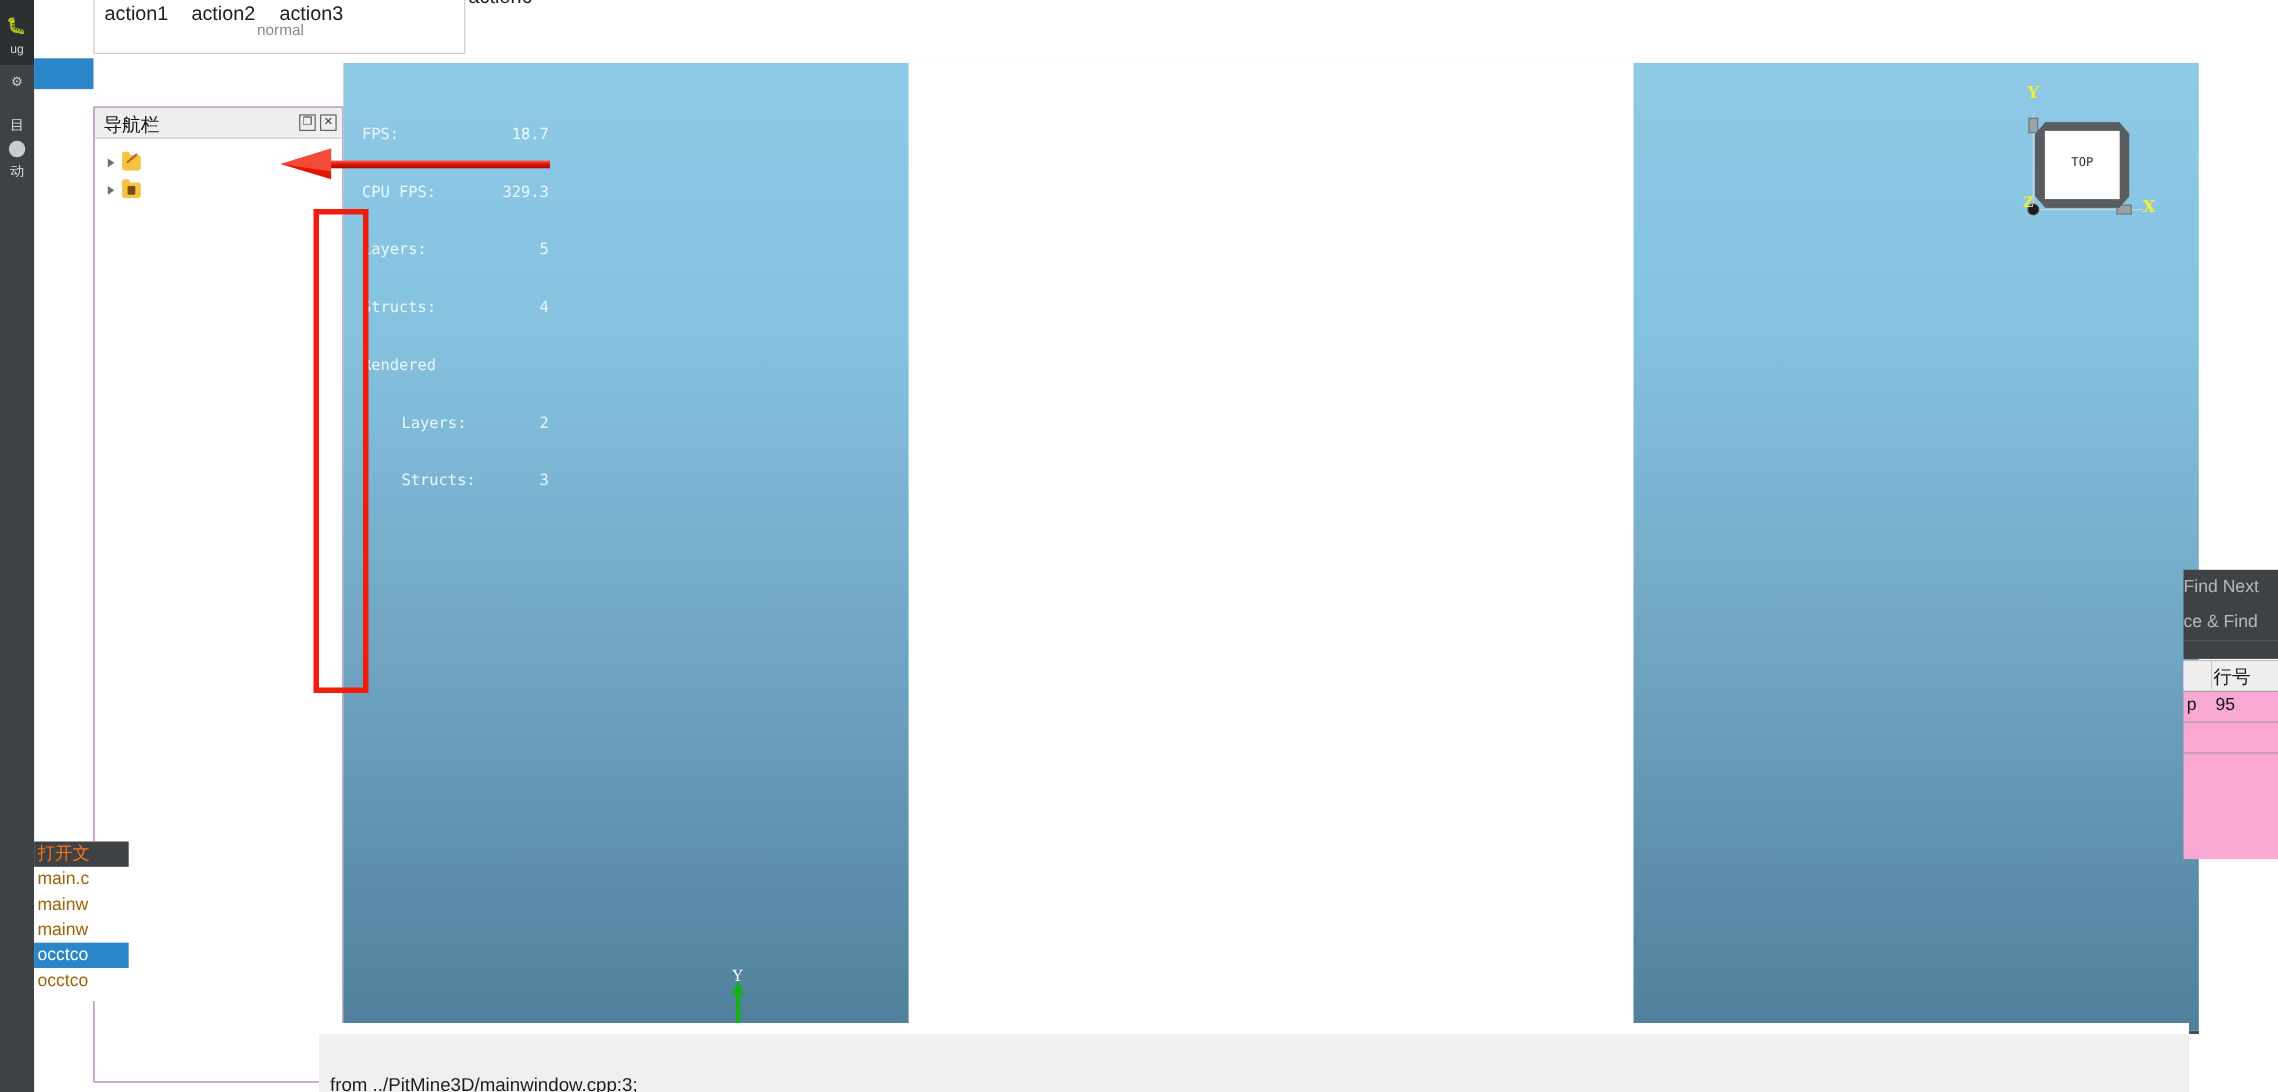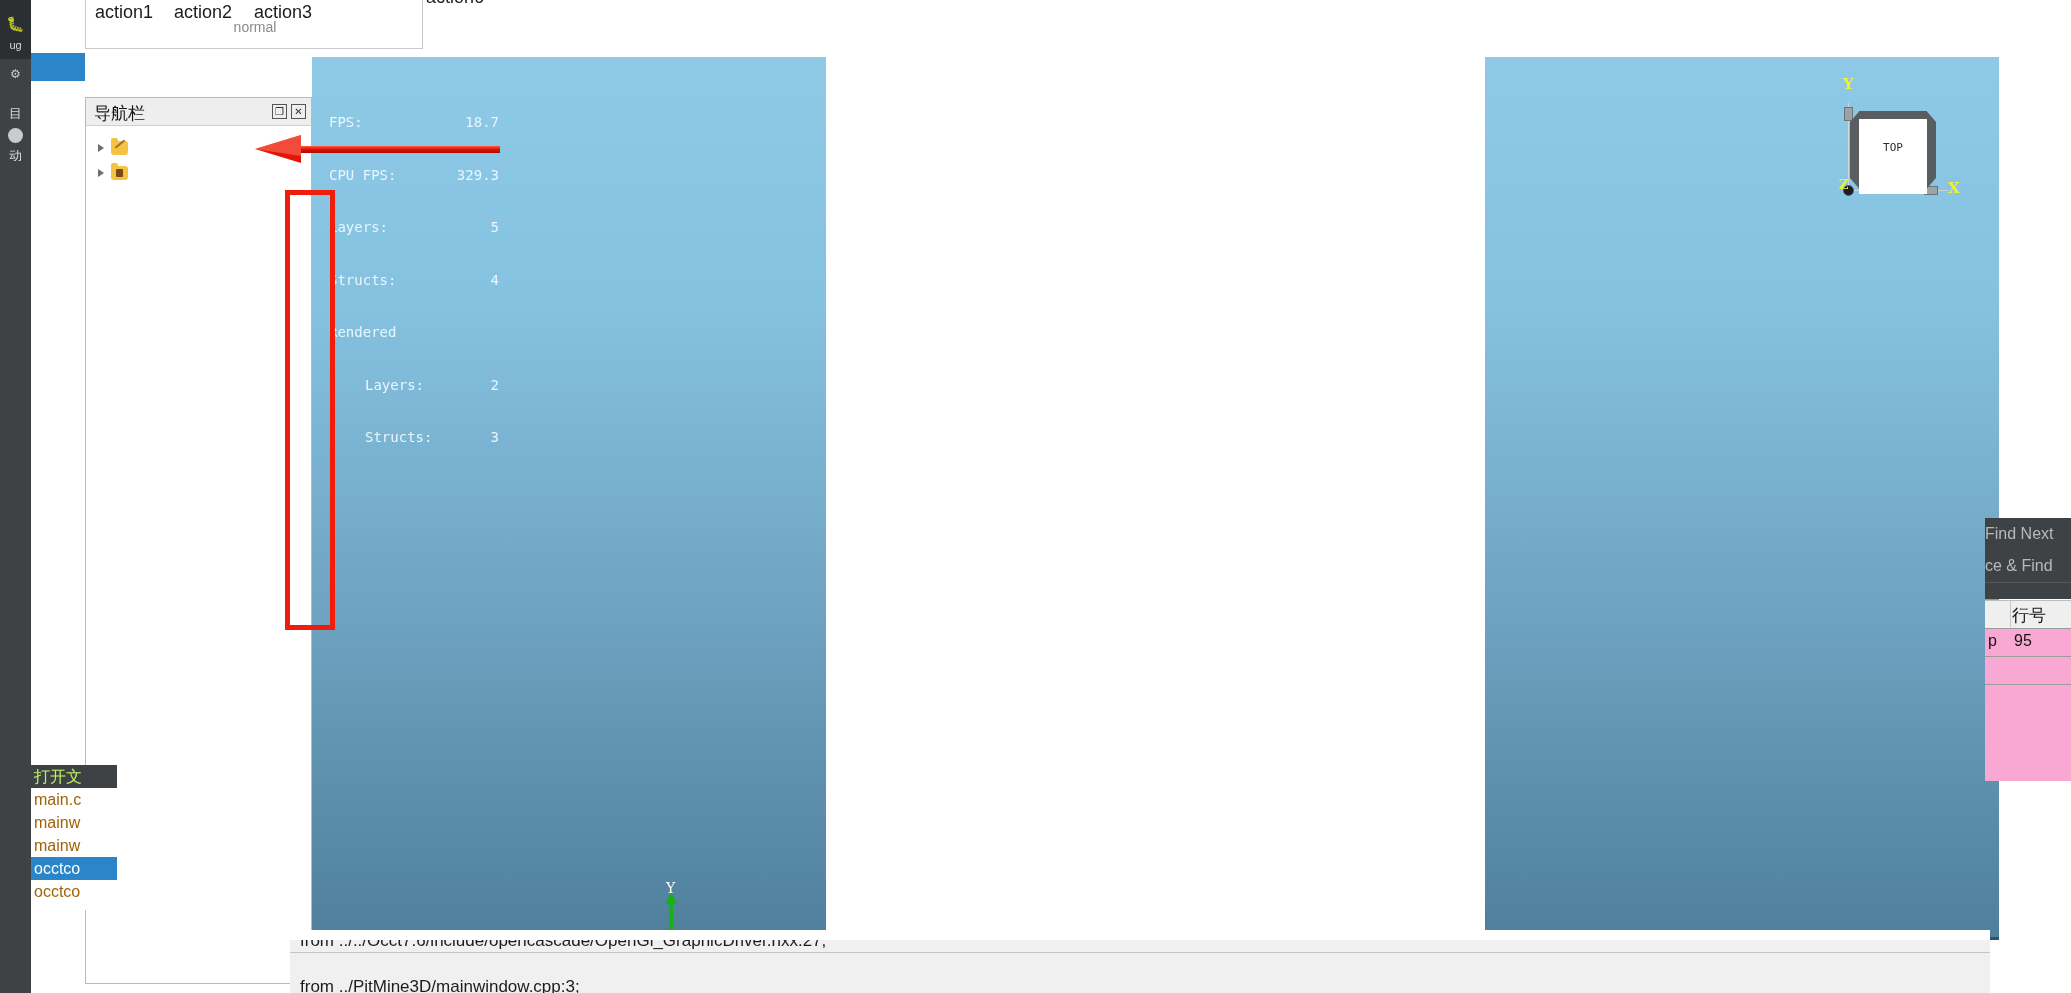--- a/index.html
+++ b/index.html
@@ -57,21 +57,21 @@
   #stats{position:absolute;left:17px;top:22px;font-family:"DejaVu Sans Mono","Liberation Mono",monospace;
      font-size:14px;line-height:17.5px;color:#eaf6fd;white-space:pre;}
   #stats .lbl{display:inline-block;width:108px;}
   #stats .val{display:inline-block;width:62px;text-align:right;}
   #stats .indent{display:inline-block;width:108px;padding-left:36px;box-sizing:border-box;}
 
   
   #viewcube{position:absolute;left:1512px;top:22px;width:140px;height:125px;}
   #cubeBody{position:absolute;left:26px;top:32px;width:86px;height:78px;background:#5a5d60;
      clip-path:polygon(11% 0,89% 0,100% 14%,100% 86%,89% 100%,11% 100%,0 86%,0 14%);}
-  #cubeFace{position:absolute;left:35px;top:40px;width:68px;height:75px;background:#ffffff;}
+  #cubeFace{position:absolute;left:35px;top:40px;width:68px;height:62px;background:#ffffff;}
   #cubeFace span{position:absolute;left:0;top:22px;width:68px;text-align:center;font-size:11px;color:#2b2b2b;font-family:"DejaVu Sans Mono","Liberation Mono",monospace;}
   .cubelbl{position:absolute;color:#f2ef3a;font-family:"DejaVu Serif","Liberation Serif",serif;font-weight:bold;font-size:15px;}
   #cl-Y{left:19px;top:-4px;}
   #cl-X{left:124px;top:100px;}
   #cl-Z{left:15px;top:98px;color:#f2ef3a;font-size:13px;}
   #cubeAxY{position:absolute;left:24px;top:24px;width:1px;height:88px;background:#cfd6da;}
   #cubeAxX{position:absolute;left:24px;top:111px;width:100px;height:1px;background:#cfd6da;}
   #cubeTickY{position:absolute;left:20px;top:28px;width:9px;height:14px;background:#9aa3a8;border:1px solid #6c7478;box-sizing:border-box;}
   #cubeTickX{position:absolute;left:100px;top:107px;width:14px;height:9px;background:#9aa3a8;border:1px solid #6c7478;box-sizing:border-box;}
   #cubeDot{position:absolute;left:19px;top:106px;width:11px;height:11px;border-radius:50%;background:#1c1c1c;border:1px solid #555;box-sizing:border-box;}
@@ -95,21 +95,21 @@
   #arrowhead{position:absolute;left:5px;top:5px;width:0;height:0;
      border-top:14px solid transparent;border-bottom:14px solid transparent;border-right:46px solid #e21606;}
   #arrowhead2{position:absolute;left:5px;top:5px;width:0;height:0;
      border-top:14px solid transparent;border-bottom:7px solid transparent;border-right:46px solid rgba(255,120,100,.55);}
 
   
   #redrect{left:285px;top:190px;width:50px;height:440px;border:5px solid #f01c0c;box-sizing:border-box;}
 
   
   #openlist{left:31px;top:765px;width:86px;height:145px;background:#ffffff;}
-  #openlist .ohead{position:absolute;left:0;top:0;width:86px;height:23px;background:#3f4245;color:#bef264;font-size:16px;line-height:23px;padding-left:3px;box-sizing:border-box;white-space:nowrap;overflow:hidden;}
+  #openlist .ohead{position:absolute;left:0;top:0;width:86px;height:23px;background:#3f4245;color:#f97316;font-size:16px;line-height:23px;padding-left:3px;box-sizing:border-box;white-space:nowrap;overflow:hidden;}
   #openlist .orow{position:absolute;left:0;width:86px;height:23px;color:#a16207;font-size:16px;line-height:23px;padding-left:3px;box-sizing:border-box;white-space:nowrap;overflow:hidden;}
   #openlist .orow.sel{background:#2a86c8;color:#ffffff;}
 
   
   #findpanel{left:1985px;top:518px;width:86px;height:81px;background:#3f4245;}
   #findpanel .fbtn{position:absolute;left:0;width:86px;height:32px;color:#b6babd;font-size:16px;line-height:32px;white-space:nowrap;overflow:hidden;cursor:pointer;}
   #findpanel .sep{position:absolute;left:0;top:64px;width:86px;height:1px;background:#55585b;}
 
   
   #lntable{left:1985px;top:600px;width:86px;height:180px;background:#f9a8d4;border-top:1px solid #bdbdbd;}
@@ -254,20 +254,17 @@
   </div>
   <div class="row">
     <span class="c1">p</span>
     <span class="c2">95</span>
   </div>
   <div id="lnrow2"></div>
 </div>
 
 <div class="abs" id="bandbot"></div>
 <div class="abs" id="output">
-  <div class="orow" style="top:0;">
-    <span class="otext">from ../../Occt7.6/include/opencascade/OpenGl_GraphicDriver.hxx:27,</span>
-  </div>
   <div class="orow" style="top:46px;">
     <span class="otext">from ../PitMine3D/mainwindow.cpp:3;</span>
   </div>
 </div>
 <div class="abs" id="outmask"></div>
 
 </body></html>

